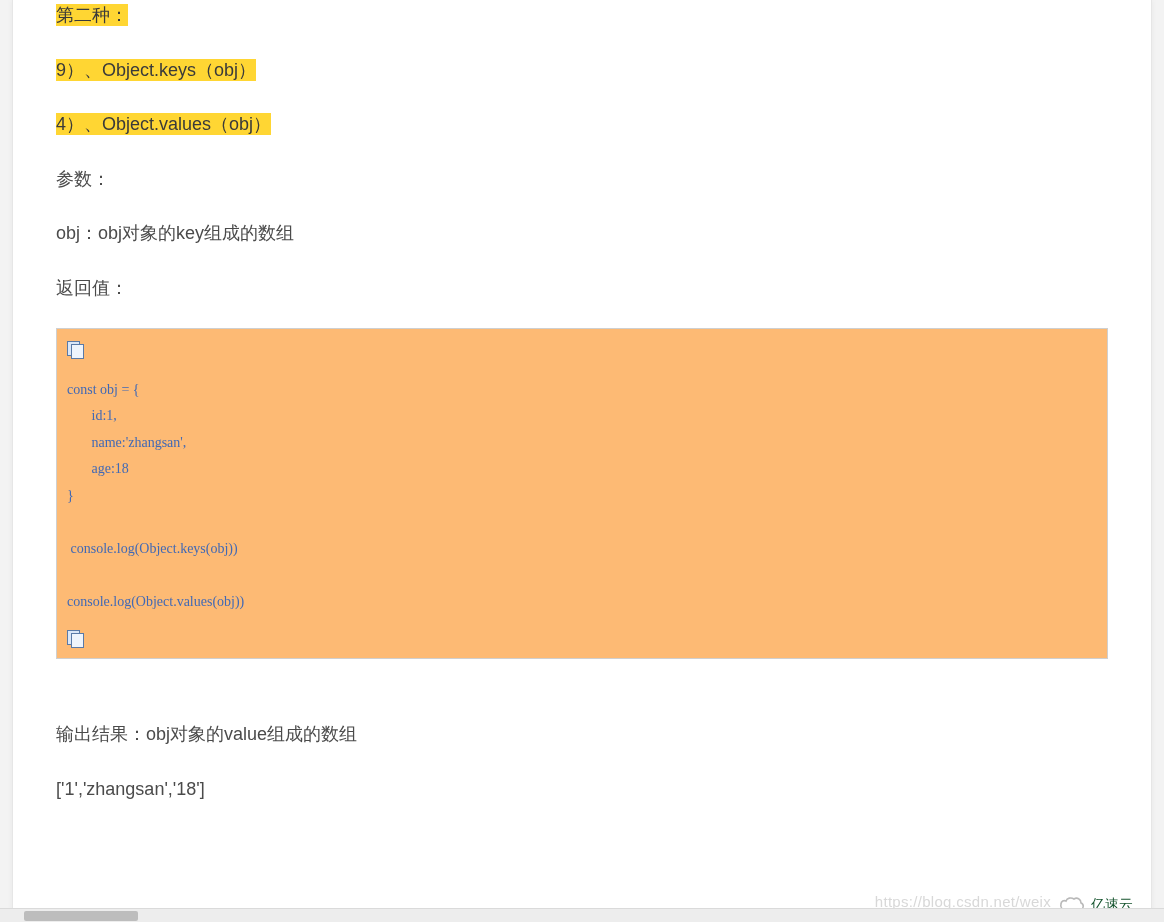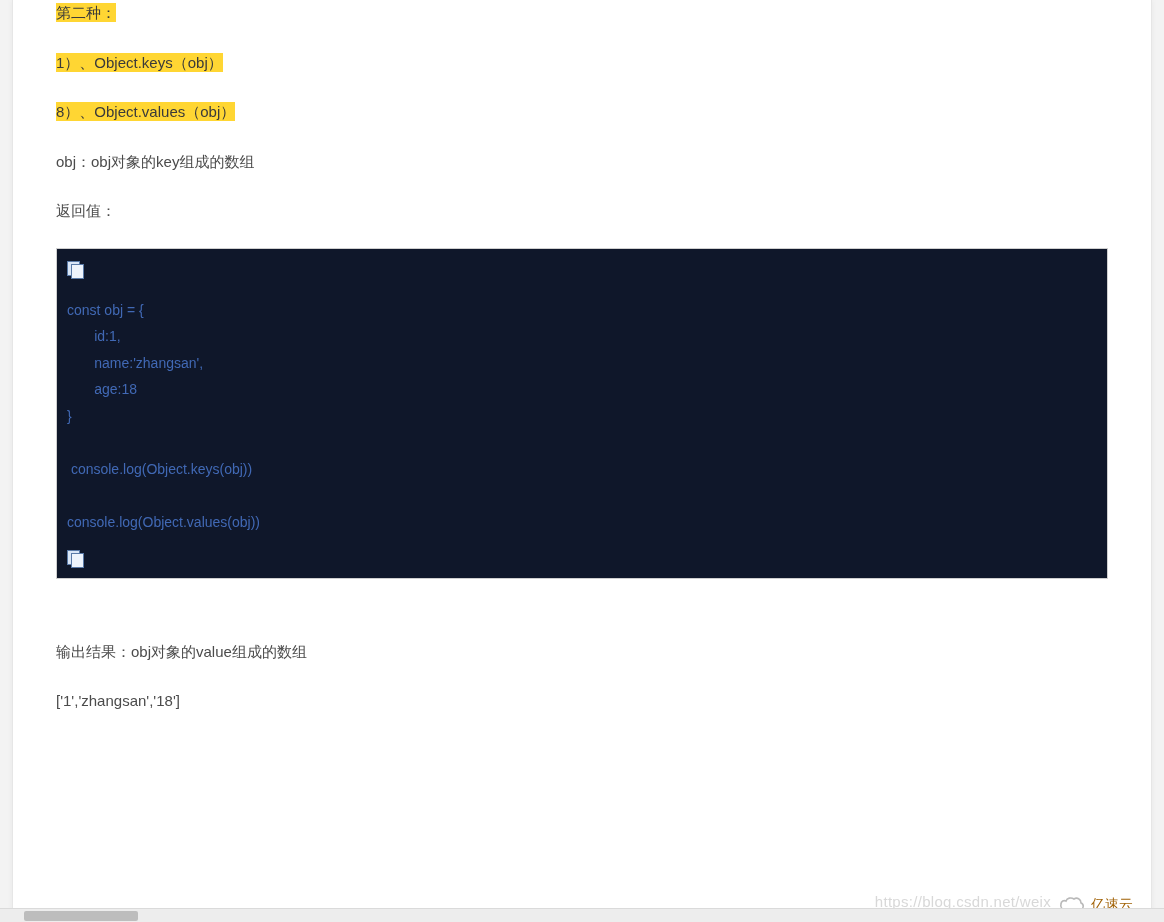--- a/index.html
+++ b/index.html
@@ -15,36 +15,36 @@
     background: #ffffff;
     margin: 0 12px;
     padding: 0 43px 40px 43px;
     height: 100%;
     border-left: 1px solid #e6e6e6;
     border-right: 1px solid #e6e6e6;
     box-shadow: 0 0 6px rgba(0,0,0,0.05);
     position: relative;
   }
   .p-line {
-    font-size: 15px;
+    font-size: 18px;
     color: #4b4b4b;
     line-height: 1.7;
     margin: 0 0 24px 0;
   }
   .hl {
     background: #ffd633;
     color: #3a3a3a;
     padding: 1px 0;
   }
   .code-block {
     border: 1px solid #cfcfcf;
-    background: #0f172a;
+    background: #fdba74;
     padding: 12px 10px 10px 10px;
     margin: 0 0 26px 0;
-    font-family: Liberation Sans, sans-serif;
+    font-family: Liberation Serif, serif;
     font-size: 14px;
     line-height: 1.9;
     color: #4169b5;
     position: relative;
   }
   .copy-icon {
     width: 18px; height: 18px;
     display: block;
     margin-bottom: 18px;
     position: relative;
@@ -69,21 +69,21 @@
     font-size: 15px;
     letter-spacing: .3px;
   }
   .watermark-logo {
     position: absolute;
     right: 18px;
     bottom: 8px;
     display: flex;
     align-items: center;
     gap: 6px;
-    color: #a16207;
+    color: #14532d;
     font-size: 14px;
   }
   .cloud-icon svg { display:block; }
   .scrollbar-track {
     position: absolute;
     bottom: 0; left: 0;
     width: 1164px; height: 14px;
     background: #ededed;
     border-top: 1px solid #dadada;
   }
@@ -98,27 +98,28 @@
 </head>
 <body>
 
 <div class="page-card">
 
   <p class="p-line">
     <span class="hl">第二种：</span>
   </p>
 
   <p class="p-line">
-    <span class="hl">1）、Object.keys（obj） </span>
+    <span class="hl">9）、Object.keys（obj） </span>
   </p>
 
   <p class="p-line">
-    <span class="hl">8）、Object.values（obj） </span>
+    <span class="hl">4）、Object.values（obj） </span>
   </p>
 
+  <p class="p-line">参数：</p>
 
   <p class="p-line">obj：obj对象的key组成的数组</p>
 
   <p class="p-line">返回值：</p>
 
 
   <div class="code-block">
     <span class="copy-icon"></span>
     <pre>const obj = {
        id:1,

